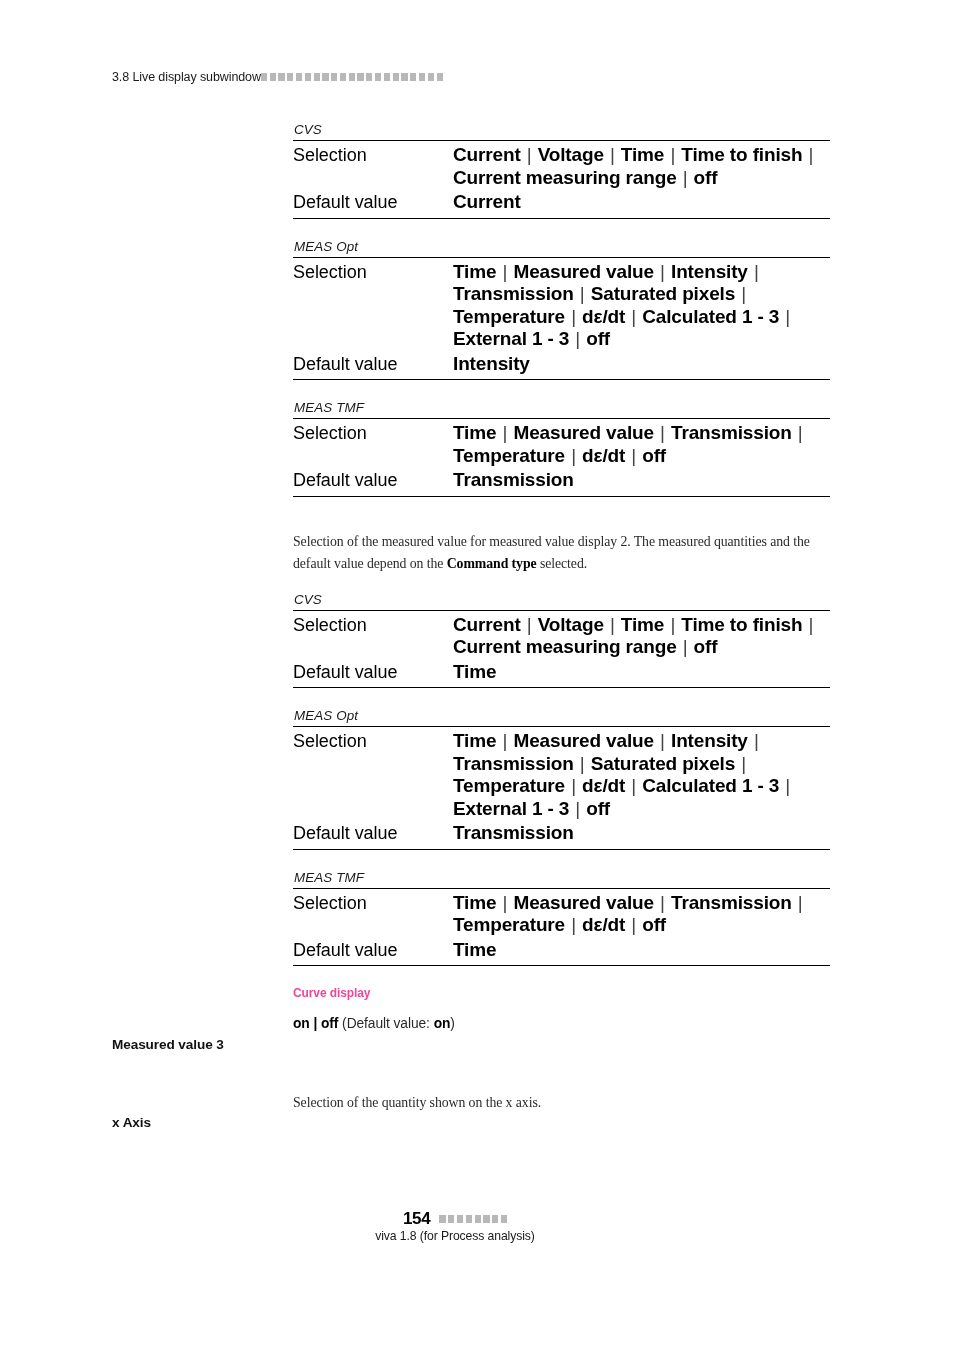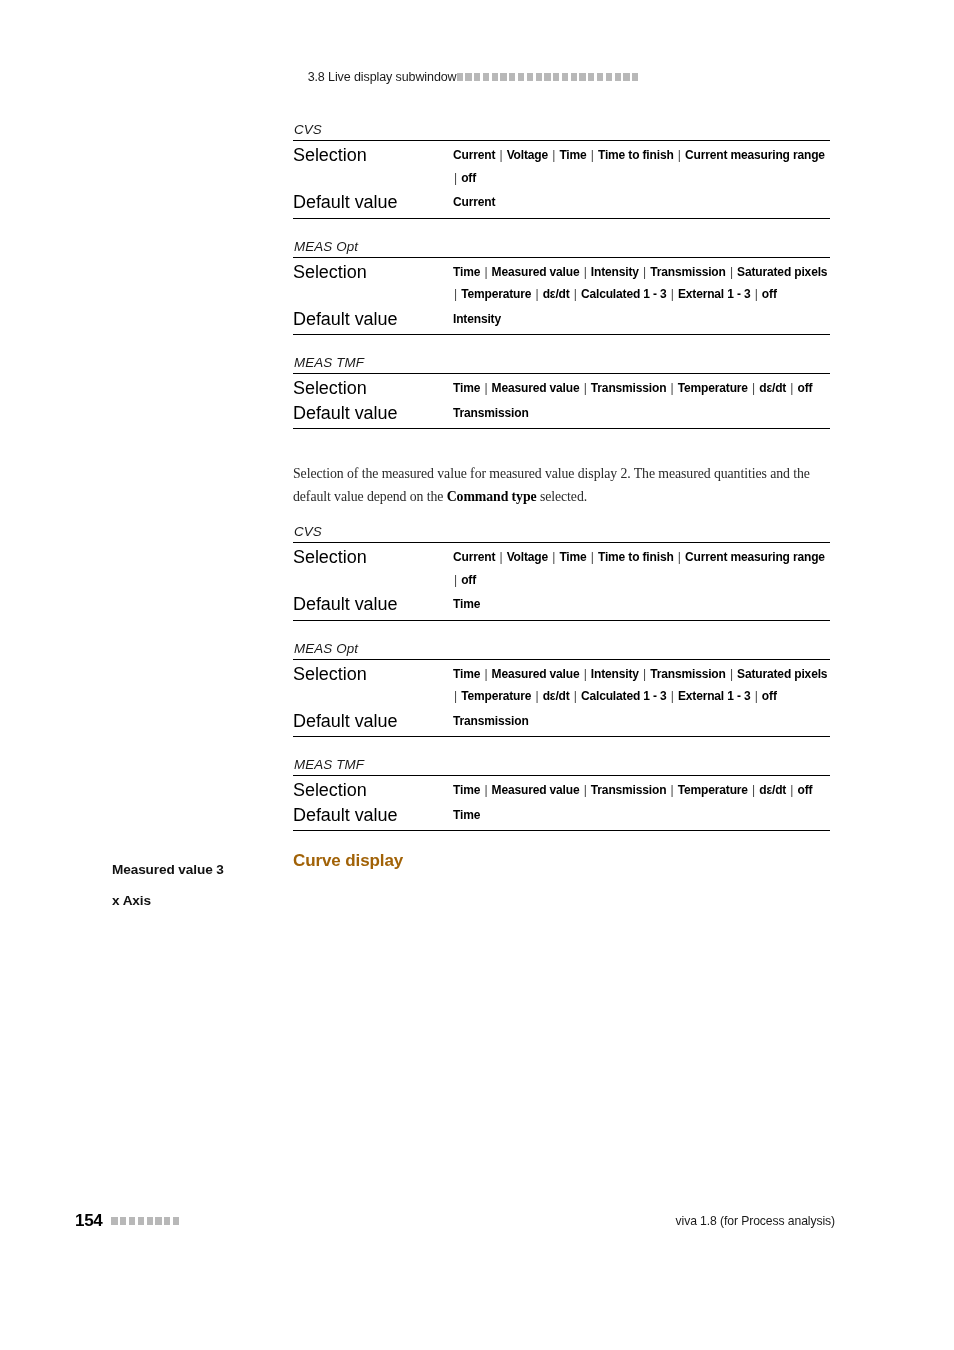--- a/index.html
+++ b/index.html
@@ -21,21 +21,21 @@
 
   
   .page-header {
     position: absolute;
     left: 112px;
     top: 66px;
     width: 722px;
     height: 22px;
     display: flex;
     align-items: center;
-    justify-content: center;
+    justify-content: flex-start;
   }
   .header-title {
     font-size: 12.5px;
     letter-spacing: -0.1px;
     color: #1a1a1a;
     white-space: nowrap;
   }
   .square-rule {
     display: flex;
     gap: 2.6px;
@@ -101,21 +101,21 @@
   .prow .plabel {
     flex: 0 0 160px;
     width: 160px;
     font-size: 18px;
     color: #000000;
     line-height: 22.5px;
     letter-spacing: -0.05px;
   }
   .prow .pvalue {
     flex: 1 1 auto;
-    font-size: 12px;
+    font-size: 19px;
     font-weight: bold;
     color: #000;
     line-height: 22.5px;
     letter-spacing: -0.15px;
   }
   .prow .pvalue .sep {
     font-weight: normal;
     color: #444;
     padding: 0 1px;
   }
@@ -131,24 +131,24 @@
     font-size: 13.8px;
     line-height: 22.6px;
     color: #2a2a2a;
     margin: 0 0 16px 0;
     width: 537px;
     letter-spacing: -0.08px;
     font-family: Liberation Serif, serif;
   }
   p.prose b { color: #000; font-weight: bold; }
   h4.subhead {
-    font-size: 17px;
+    font-size: 12px;
     font-weight: bold;
-    color: #a16207;
-    margin: 0 0 6px 0;
+    color: #ec4899;
+    margin: 0 0 13px 0;
     letter-spacing: -0.1px;
   }
   .onoff-line {
     font-size: 13.8px;
     line-height: 22.6px;
     color: #2a2a2a;
     margin: 0 0 16px 0;
     letter-spacing: -0.08px;
   }
   .onoff-line b { color: #000; font-weight: bold; }
@@ -159,20 +159,21 @@
   
   .page-footer {
     position: absolute;
     left: 75px;
     top: 1209px;
     width: 760px;
     height: 24px;
     display: flex;
     align-items: center;
     justify-content: space-between;
+    flex-direction: column;
   }
   .footer-left {
     display: flex;
     align-items: center;
     gap: 9px;
   }
   .folio {
     font-size: 17px;
     font-weight: bold;
     color: #000;
@@ -325,29 +326,34 @@
             <div class="prow">
               <div class="plabel">Default value</div>
               <div class="pvalue sepfmt">Time</div>
             </div>
           </div>
           <div class="rule-bottom"></div>
         </div>
 
         <h4 class="subhead">Curve display</h4>
 
+        <div class="onoff-line"><b>on | off</b><span> (Default value: </span><b>on</b><span>)</span></div>
 
 
       </div>
     </div>
 
     <div class="spacer-sm"></div>
 
     <div class="block">
       <div class="margin-head">x Axis</div>
+      <div class="body-col">
+        <div class="spacer-md"></div>
+        <p class="prose">Selection of the quantity shown on the x axis.</p>
+      </div>
     </div>
 
   </div>
 
   <div class="page-footer">
     <div class="footer-left">
       <div class="folio">154</div>
       <div class="square-rule" id="footer-squares">
           <i></i>
           <i></i>

